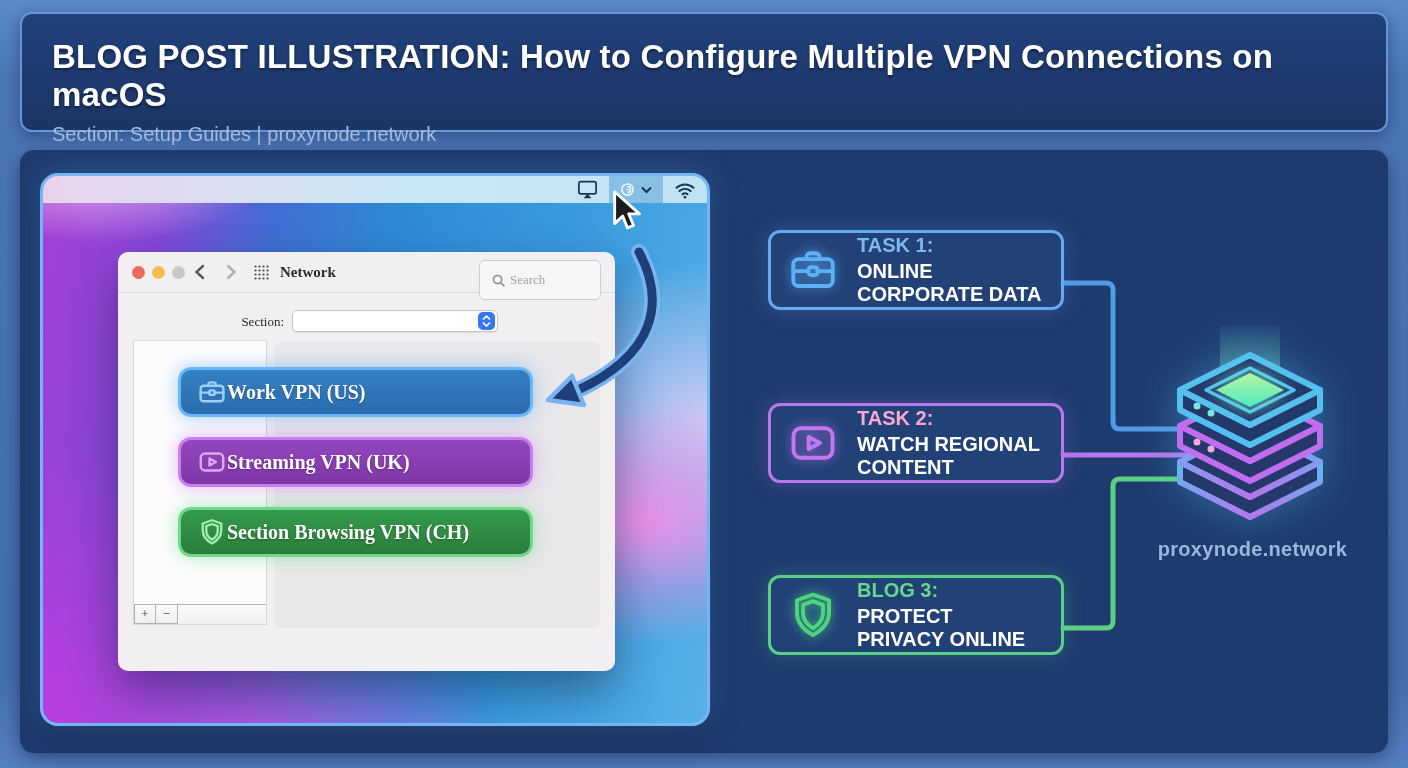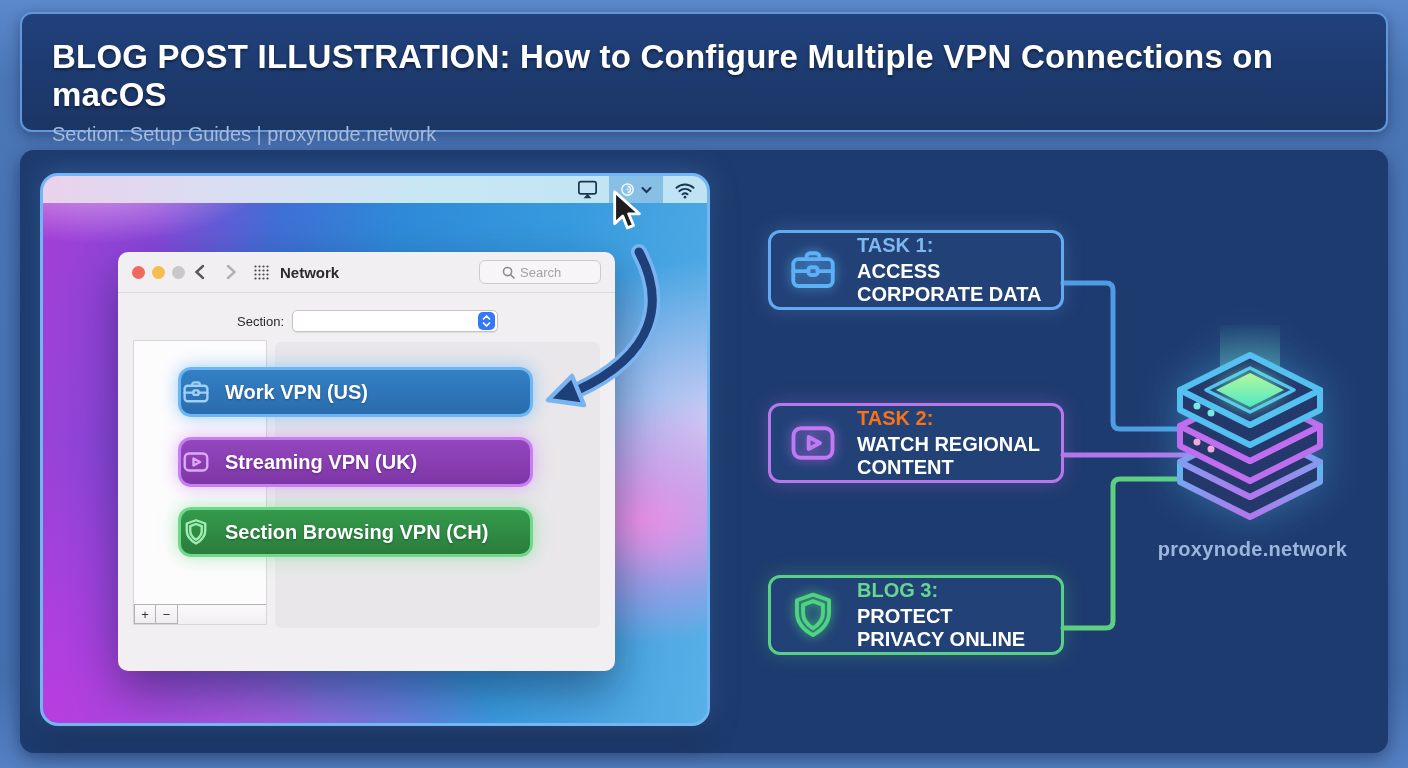--- a/index.html
+++ b/index.html
@@ -29,42 +29,43 @@
     left:20px;top:23px;width:670px;height:553px;border-radius:18px;
     border:3px solid #74b6f4;box-sizing:border-box;overflow:hidden;
     box-shadow:0 0 28px rgba(100,180,255,.35),0 10px 28px rgba(0,0,25,.45);
     background:
       radial-gradient(ellipse 300px 130px at 8% -2%, rgba(240,195,240,.85), rgba(240,195,240,0) 60%),
       radial-gradient(ellipse 300px 200px at 90% 63%, rgba(247,140,230,.9), rgba(247,140,230,0) 62%),
       radial-gradient(ellipse 380px 250px at 102% 45%, rgba(250,215,250,.75), rgba(250,215,250,0) 65%),
       radial-gradient(ellipse 520px 420px at -6% 96%, rgba(190,60,225,.95), rgba(190,60,225,0) 62%),
       radial-gradient(ellipse 430px 300px at 32% 110%, rgba(228,75,222,.85), rgba(228,75,222,0) 60%),
       linear-gradient(100deg,#a43ed6 0%,#8747d8 16%,#3f6fd4 32%,#2e8ad8 48%,#379ade 70%,#58b0e6 100%);
+    font-family: Liberation Serif, serif;
   }
   .menubar{
     left:0;top:0;width:664px;height:27px;
     background:linear-gradient(90deg,#e9d2ec 0%,#d8dff2 30%,#c8e7f5 58%,#bfe3f3 100%);
     display:flex;justify-content:flex-end;align-items:center;color:#1c3550;
   }
   .menubar-item{height:27px;display:flex;align-items:center;padding:0 11px;}
   .vpn-segment{background:rgba(90,160,215,.55);gap:6px;}
   
   .mac-window{
     left:75px;top:76px;width:497px;height:419px;background:#f1eff1;border-radius:10px;
     box-shadow:0 20px 45px rgba(10,10,40,.4);z-index:10;
   }
   .titlebar{left:0;top:0;width:497px;height:40px;border-bottom:1px solid #dcd9dc;}
   .light{width:13px;height:13px;border-radius:50%;top:14px;}
   .light-red{left:14px;background:#ee6a5f;}
   .light-yellow{left:34px;background:#f4bd4e;}
   .light-gray{left:54px;background:#c9c7c9;}
   .window-title{left:162px;top:12px;font-size:15px;font-weight:700;color:#2b2b2b;}
   .search-field{
-    right:14px;top:8px;width:122px;height:24px;box-sizing:border-box;border:1px solid #cfccd0;
-    border-radius:6px;background:#f7f5f7;display:flex;align-items:center;padding-left:22px;gap:5px;
+    right:14px;top:8px;width:122px;height:40px;box-sizing:border-box;border:1px solid #cfccd0;
+    border-radius:6px;background:#f7f5f7;display:flex;align-items:center;padding-left:12px;gap:5px;
   }
   .search-text{font-size:13px;color:#a5a1a5;}
   .location-label{left:98px;top:62px;width:68px;text-align:right;font-size:13px;color:#2b2b2b;}
   .location-select{
     left:174px;top:58px;width:206px;height:22px;box-sizing:border-box;background:#fff;
     border:1px solid #c6c3c6;border-radius:5px;box-shadow:0 1px 1px rgba(0,0,0,.08);
   }
   .stepper{right:2px;top:1px;width:17px;height:18px;border-radius:5px;background:#3478f6;
     display:flex;flex-direction:column;align-items:center;justify-content:center;}
   .sidebar{
@@ -73,41 +74,41 @@
   }
   .sidebar-footer{left:0;bottom:0;width:132px;height:20px;display:flex;}
   .sf-btn{width:22px;height:20px;box-sizing:border-box;border:1px solid #b5b2b5;border-left-width:0;
     background:linear-gradient(#fbfafb,#efedef);font-size:13px;color:#333;display:flex;align-items:center;justify-content:center;}
   .sf-btn:first-child{border-left-width:1px;}
   .sf-rest{flex:1;box-sizing:border-box;border-top:1px solid #b5b2b5;background:linear-gradient(#fbfafb,#f1eff1);}
   .content-pane{left:157px;top:90px;width:325px;height:286px;background:#e9e7ea;border-radius:6px;}
   
   .vpn-btn{
     left:60px;width:355px;height:50px;border-radius:13px;border:3px solid;box-sizing:border-box;
-    display:flex;align-items:center;padding-left:0;gap:14px;z-index:20;
+    display:flex;align-items:center;padding-left:16px;gap:0;z-index:20;
     font-size:20px;font-weight:700;color:#fff;text-shadow:0 1px 2px rgba(0,0,0,.3);
   }
   .vpn-blue{top:115px;background:linear-gradient(180deg,#3380c4,#2a6cae);border-color:#6db6f6;box-shadow:0 0 18px rgba(109,182,246,.65);}
   .vpn-purple{top:185px;background:linear-gradient(180deg,#9346bd,#7e36a6);border-color:#c77ef2;box-shadow:0 0 18px rgba(199,126,242,.55);}
   .vpn-green{top:255px;background:linear-gradient(180deg,#349a4b,#2a7d3c);border-color:#70d989;box-shadow:0 0 18px rgba(112,217,137,.55);}
   .vpn-blue .vpn-ic{color:#9fd0f8;} .vpn-purple .vpn-ic{color:#dcaaf8;} .vpn-green .vpn-ic{color:#a0ecb2;}
   
   .task-card{
     left:748px;width:296px;height:80px;border-radius:12px;border:3px solid;box-sizing:border-box;
     background:rgba(90,140,220,.08);display:flex;align-items:center;padding:4px 16px;gap:18px;
   }
   .task-1{top:80px;border-color:#64aaf0;box-shadow:0 0 20px rgba(100,170,240,.28);}
   .task-2{top:253px;border-color:#b878ea;box-shadow:0 0 20px rgba(184,120,234,.28);}
   .task-3{top:425px;border-color:#58d086;box-shadow:0 0 20px rgba(88,208,134,.28);}
   .task-icon{flex:0 0 52px;height:52px;}
   .task-1 .task-icon{color:#5cb0f5;filter:drop-shadow(0 0 6px rgba(92,176,245,.8));}
   .task-2 .task-icon{color:#c178f2;filter:drop-shadow(0 0 6px rgba(193,120,242,.8));}
   .task-3 .task-icon{color:#4ed47e;filter:drop-shadow(0 0 6px rgba(78,212,126,.8));}
   .task-heading{font-size:20px;font-weight:700;margin-bottom:3px;}
-  .task-1 .task-heading{color:#7db8f0;} .task-2 .task-heading{color:#f97316;} .task-3 .task-heading{color:#66d690;}
+  .task-1 .task-heading{color:#7db8f0;} .task-2 .task-heading{color:#f9a8d4;} .task-3 .task-heading{color:#66d690;}
   .task-label{font-size:20px;font-weight:700;color:#fff;line-height:1.15;width:188px;}
   .server-wrap{left:1120px;top:175px;width:225px;height:250px;filter:drop-shadow(0 0 20px rgba(90,200,250,.35));}
   .server-label{left:1090px;top:388px;width:285px;text-align:center;font-size:20px;font-weight:700;color:#9cb5de;letter-spacing:.3px;}
   svg{display:block;}
 </style>
 </head>
 <body>
 
 <div class="abs header-panel">
   <div class="header-title">BLOG POST ILLUSTRATION: How to Configure Multiple VPN Connections on macOS</div>
@@ -267,21 +268,21 @@
 
   <div class="abs task-card task-1">
     <svg class="task-icon" viewBox="0 0 24 24" fill="none" stroke="currentColor" stroke-width="1.8" stroke-linejoin="round" stroke-linecap="round">
       <path d="M9 7 V6 a1.7 1.7 0 0 1 1.7 -1.7 h2.6 A1.7 1.7 0 0 1 15 6 v1"></path>
       <rect x="2.9" y="7" width="18.2" height="12.4" rx="2.4"></rect>
       <path d="M2.9 12.5 H9.9 M14.1 12.5 H21.1"></path>
       <rect x="9.9" y="10.7" width="4.2" height="3.6" rx="1.2"></rect>
     </svg>
     <div>
       <div class="task-heading">TASK 1:</div>
-      <div class="task-label">ACCESS CORPORATE DATA</div>
+      <div class="task-label">ONLINE CORPORATE DATA</div>
     </div>
   </div>
 
   <div class="abs task-card task-2">
     <svg class="task-icon" viewBox="0 0 24 24" fill="none" stroke="currentColor" stroke-width="1.8" stroke-linejoin="round" stroke-linecap="round">
       <rect x="3" y="5.2" width="18" height="13.6" rx="3.4"></rect>
       <path d="M10 9.2 L15.2 12 L10 14.8 Z"></path>
     </svg>
     <div>
       <div class="task-heading">TASK 2:</div>

